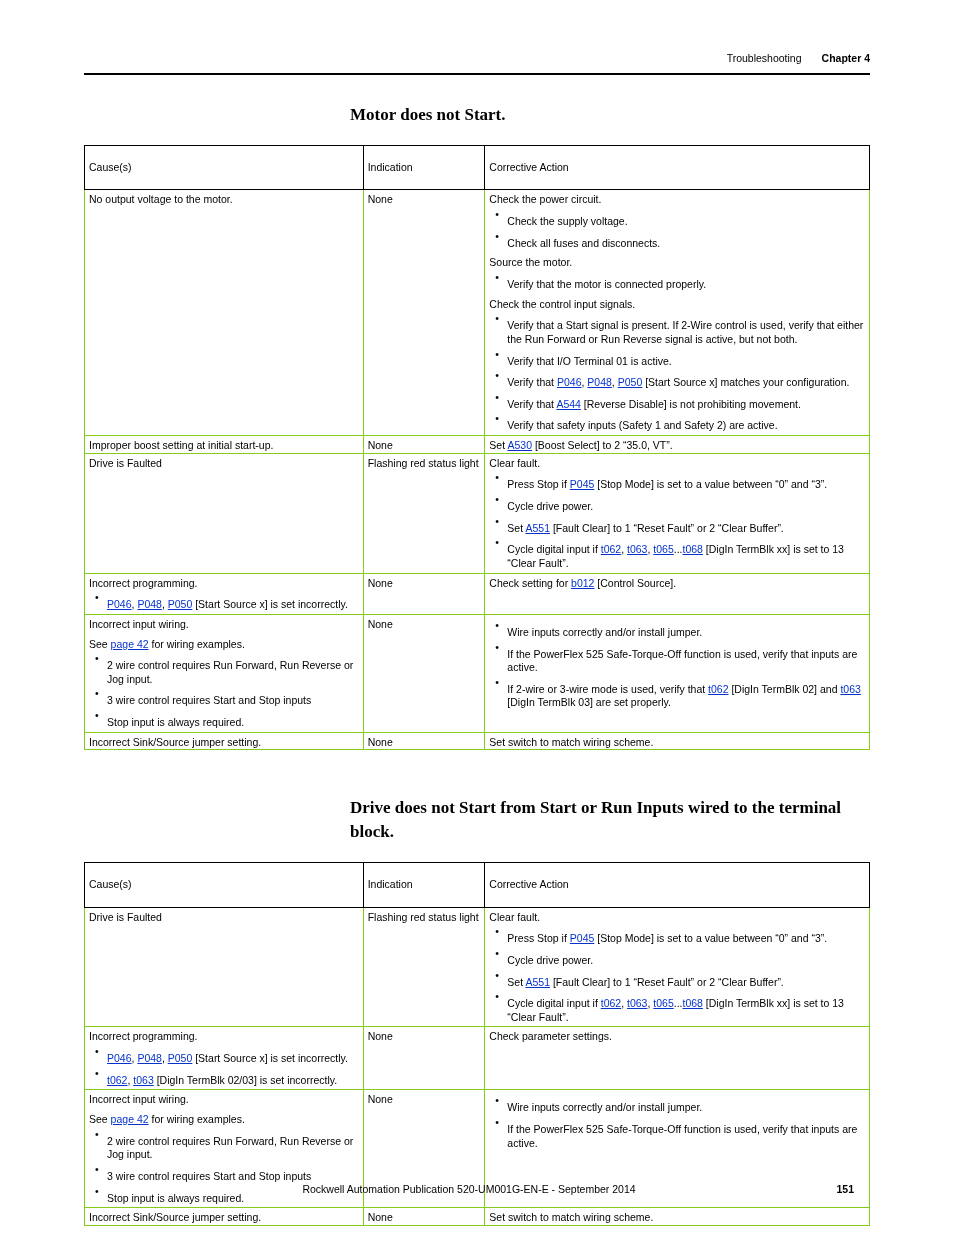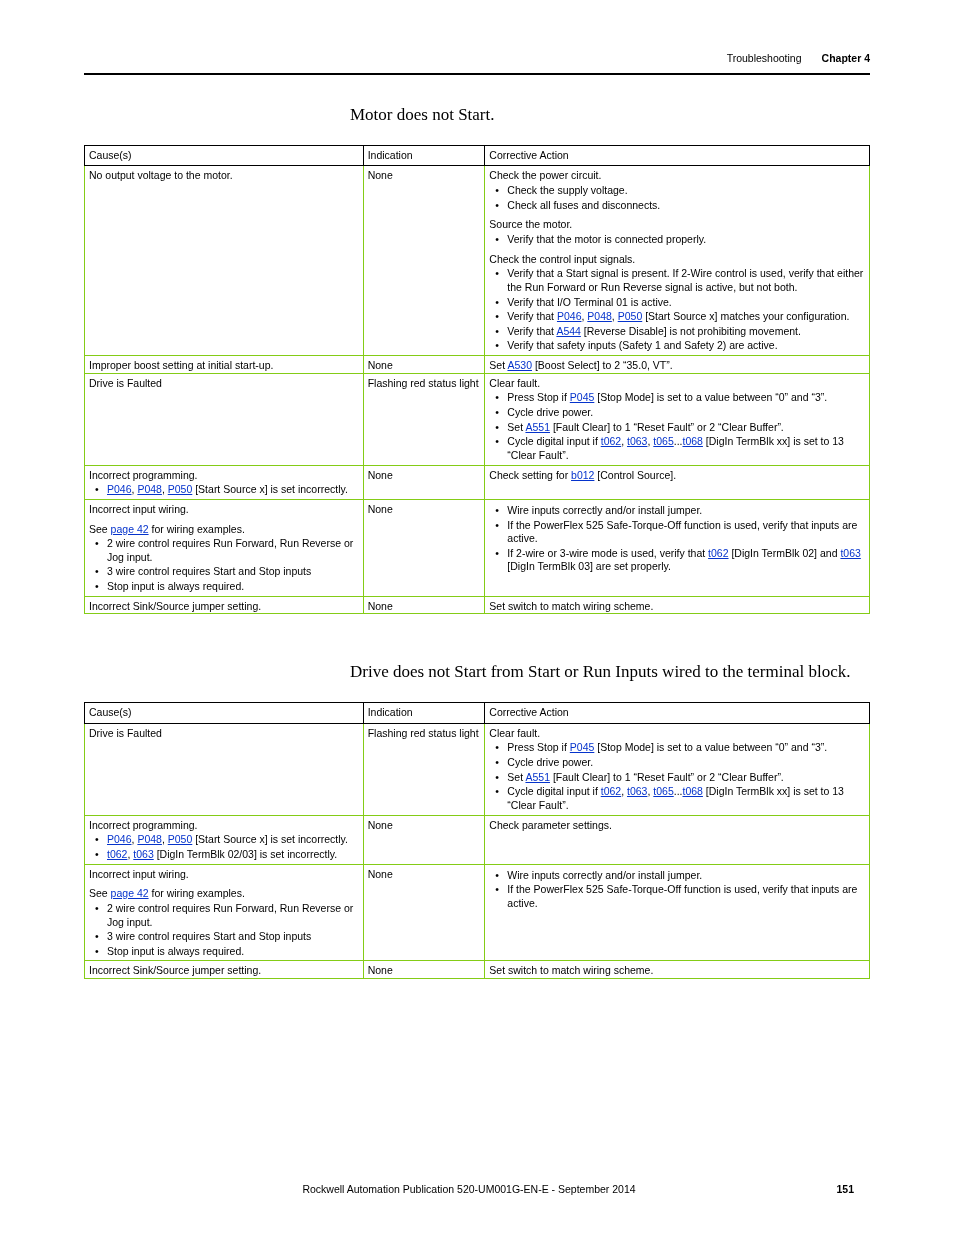--- a/index.html
+++ b/index.html
@@ -23,54 +23,54 @@
     font-size: 10.5px;
   }
   .page-header .chapter { font-weight: bold; }
   .header-rule {
     margin-top: 9px;
     border-bottom: 2.5px solid #000;
     width: 100%;
   }
   .section-title {
     font-family: "Liberation Serif", serif;
-    font-weight: normal;
+    font-weight: bold;
     font-size: 17px;
     line-height: 1.4;
     margin: 28px 0 18px 266px;
     width: 515px;
   }
   main > .section-title:not(:first-child) { margin-top: 46px; }
   table.ts-table {
     width: 100%;
     border-collapse: collapse;
     table-layout: fixed;
     font-size: 10.5px;
     line-height: 1.3;
   }
   col.col-cause      { width: 35.5%; }
   col.col-indication { width: 15.5%; }
   col.col-action     { width: 49%;   }
   table.ts-table th {
     border: 1px solid #000;
     font-weight: normal;
     text-align: left;
-    padding: 3px 4px;
+    padding: 15px 4px;
   }
   table.ts-table td {
     border: 1px solid #84cc16;
     vertical-align: top;
     padding: 3px 5px 0 4px;
   }
   .para { margin: 0; }
   .blist { margin: 1px 0 2px; }
   .blist + .para, .para + .para { margin-top: 6px; }
   .bullet { display: flex; margin: 0 0 1px; padding-left: 6px; }
   .bullet .dot { flex: 0 0 12px; }
-  .bullet .btxt { flex: 1; }
+  .bullet .btxt { flex: 1; margin-top: 7px; }
   a.plink {
     color: var(--link-color, #0533cc);
     cursor: pointer;
   }
   .page-footer {
     position: absolute;
     bottom: 38px;
     left: 84px;
     right: 100px;
     height: 14px;

